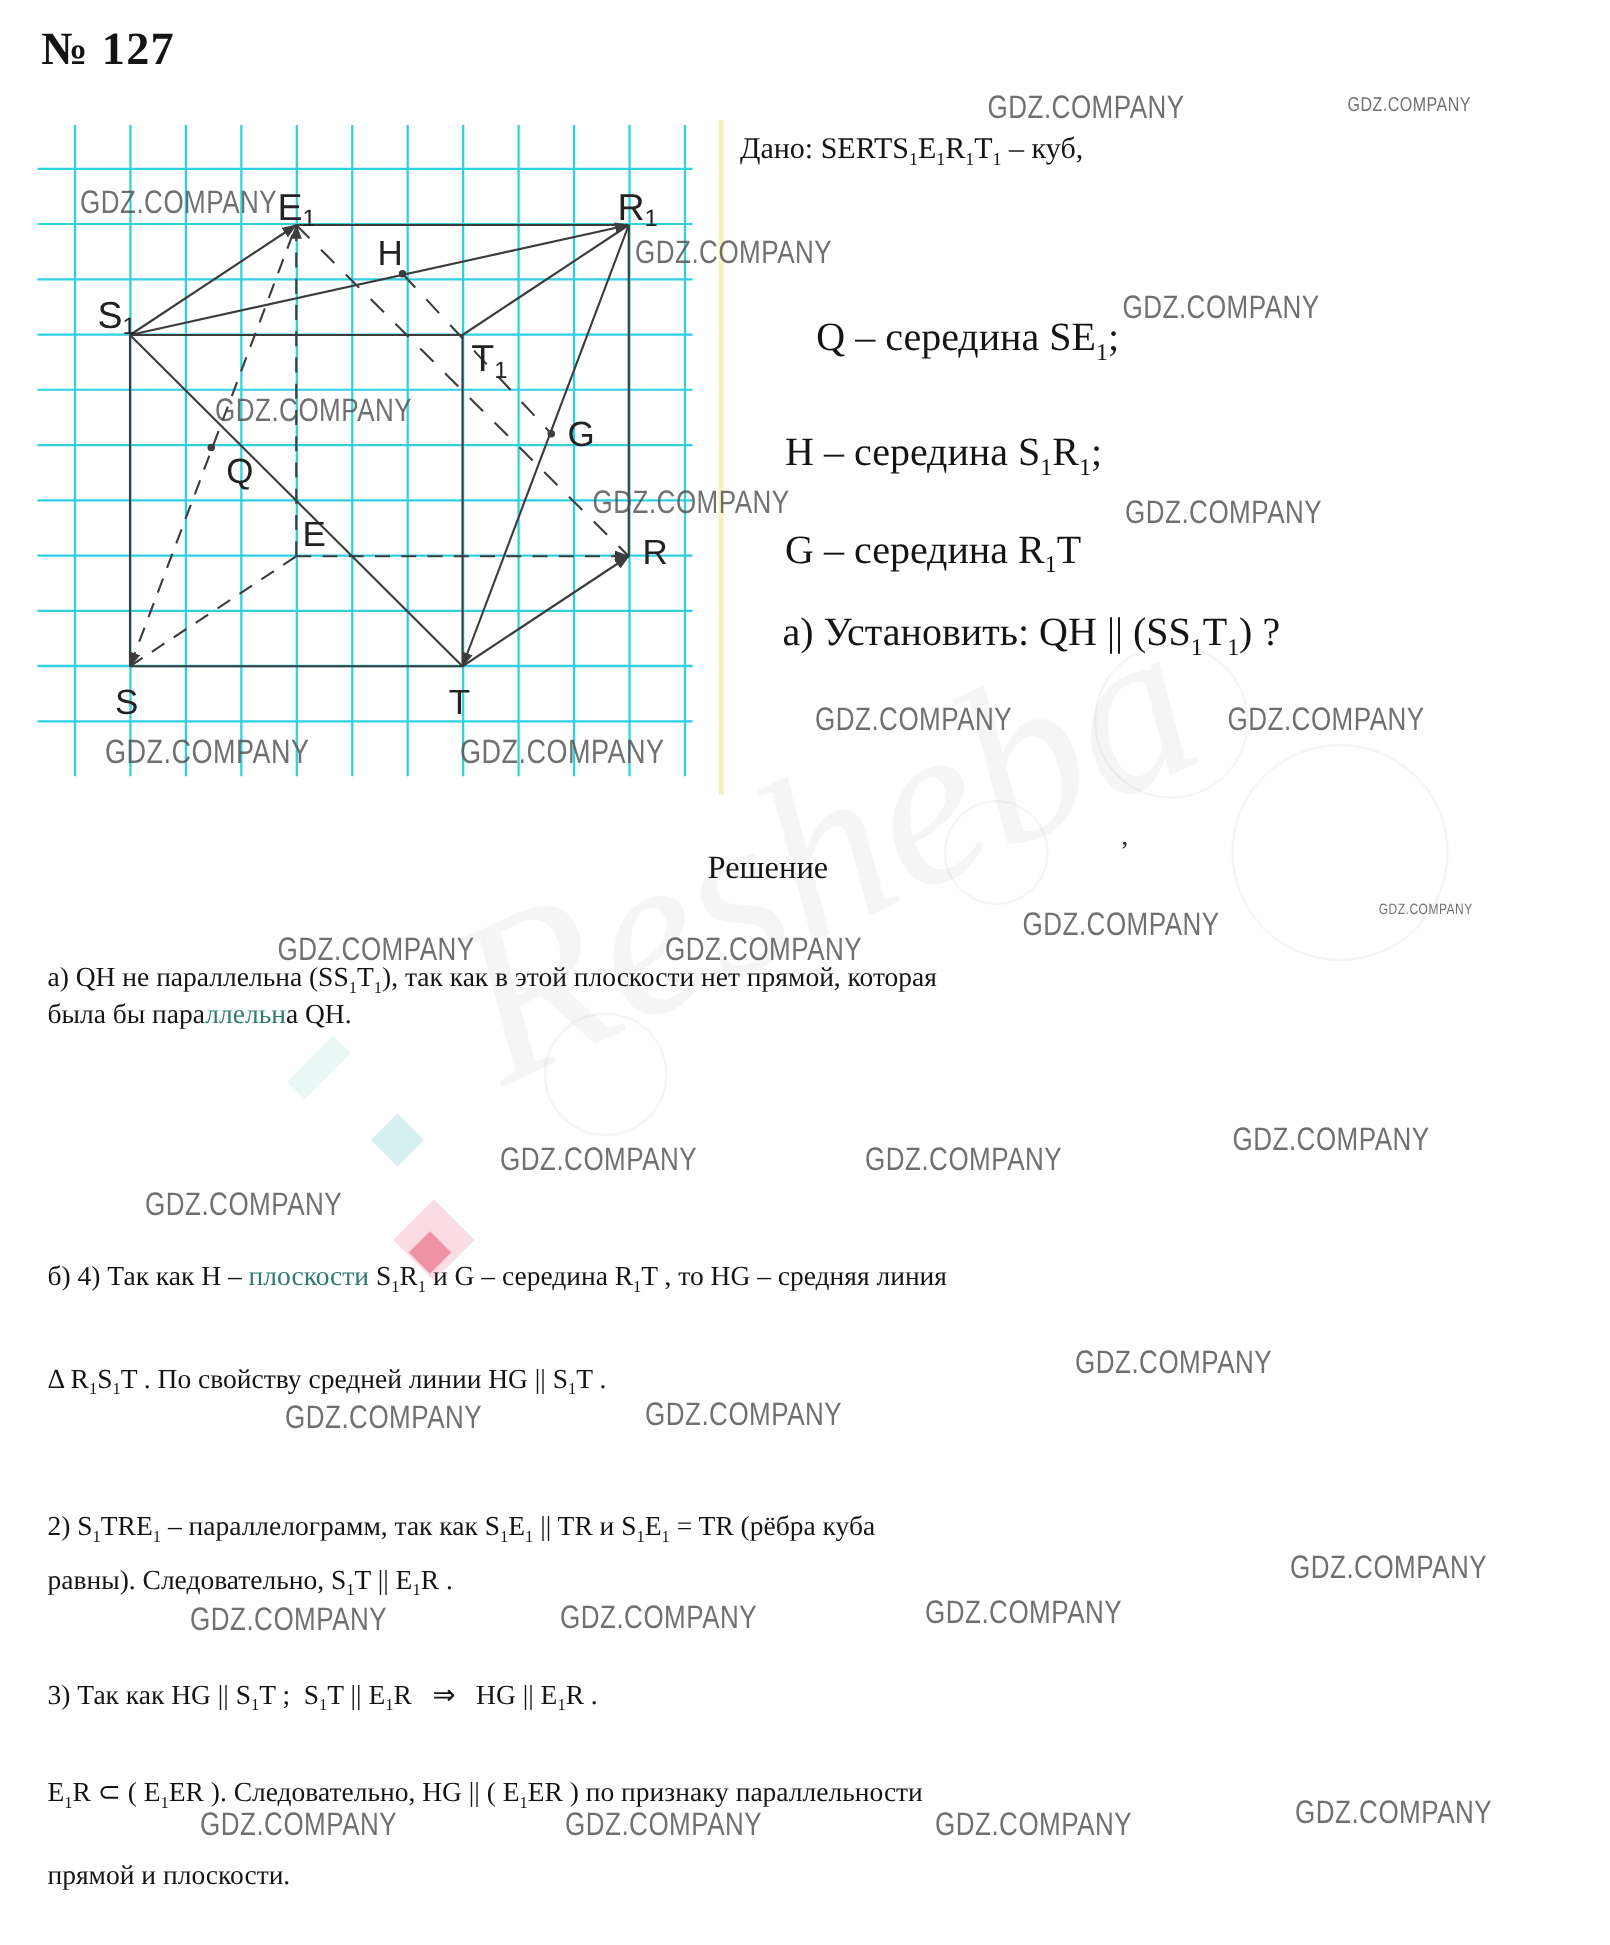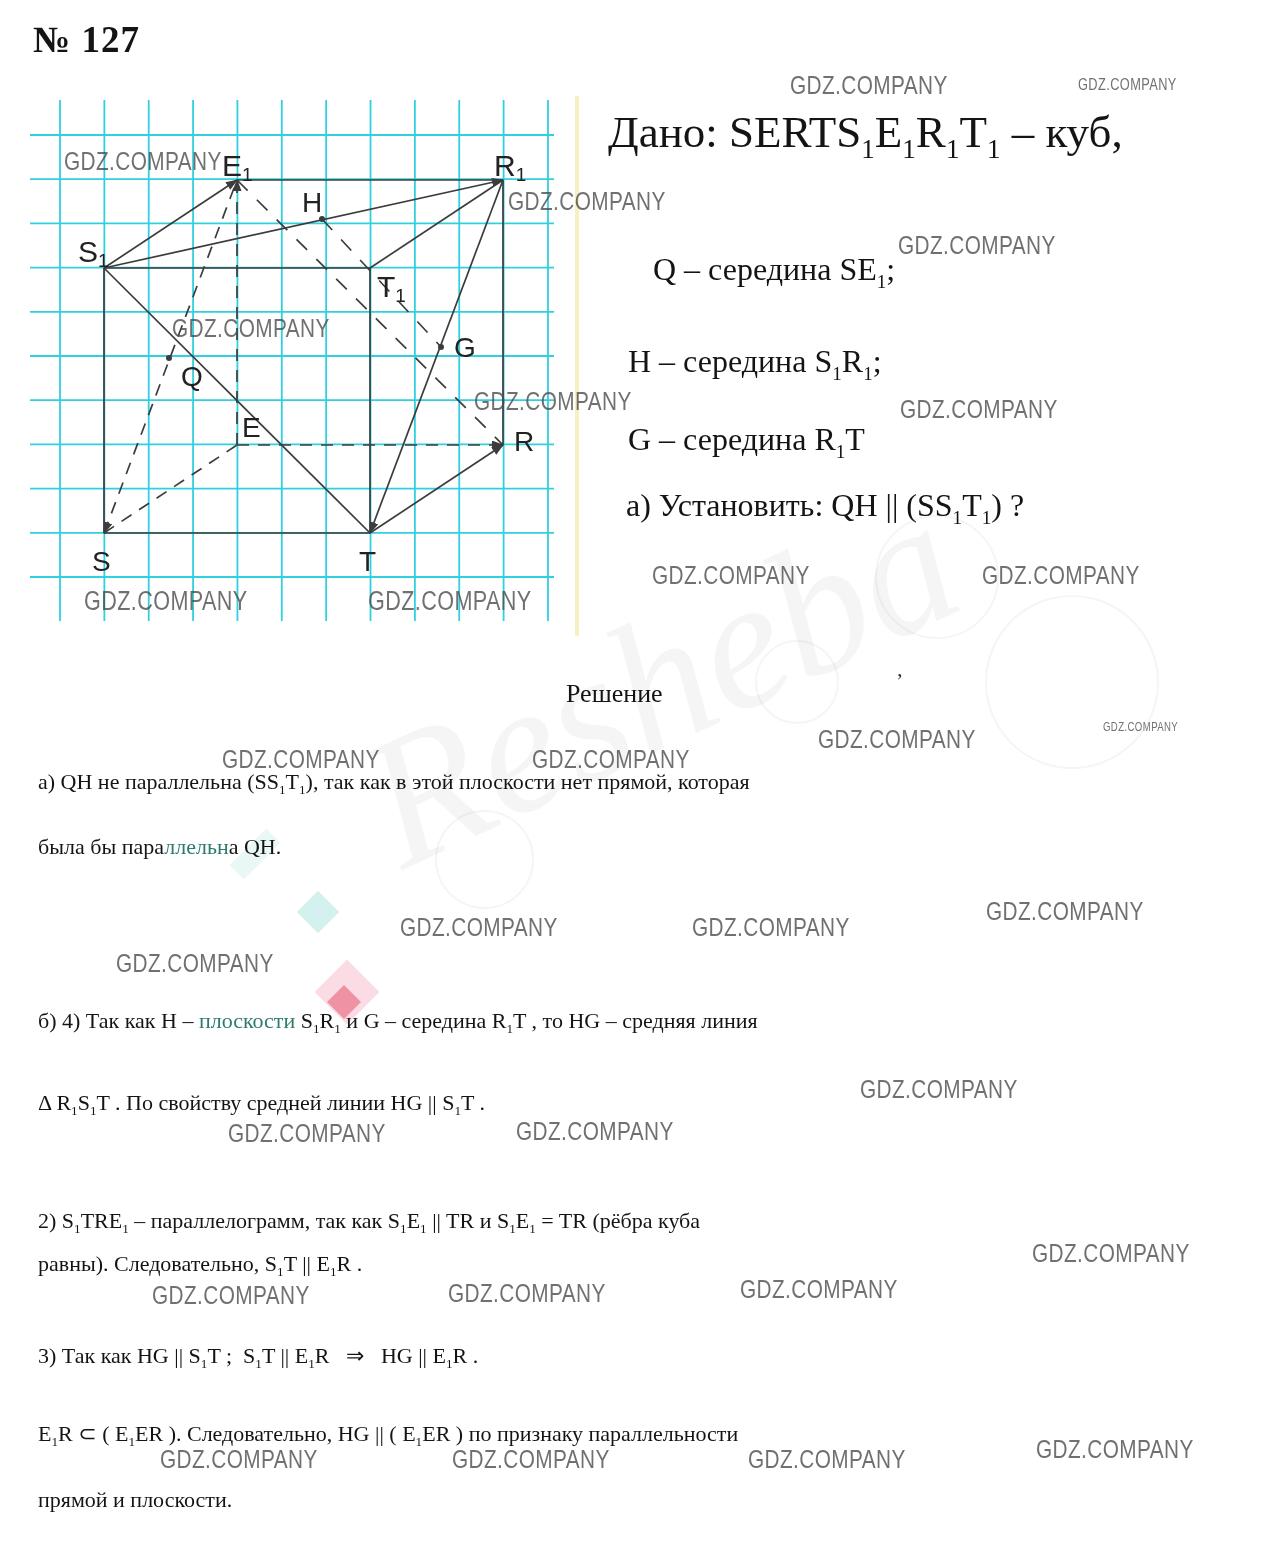--- a/index.html
+++ b/index.html
@@ -2,21 +2,21 @@
 <html><head>
 <meta charset="utf-8">
 <style>
   html,body{margin:0;padding:0;background:#fff;}
   #page{position:relative;width:1288px;height:1556px;background:#ffffff;overflow:hidden;
         font-family:"Liberation Serif",serif;color:#141414;}
   
   .abs{position:absolute;white-space:pre;}
   #prob-num{left:33px;top:18px;font-size:37px;font-weight:bold;letter-spacing:1px;}
   .given{font-size:32px;}
-  #given1{left:608px;top:106px;font-size:45px;}
+  #given1{left:592px;top:106px;font-size:24px;}
   #given2{left:641px;top:251px;margin-left:12px;}
   #given3{left:628px;top:343px;}
   #given4{left:628px;top:421px;}
   #taskA{left:626px;top:487px;}
   #taskB{left:626px;top:583px;}
   #sol-title{left:566px;top:679px;font-size:26px;}
   #sol-tick{left:896px;top:668px;font-size:22px;color:#333;}
   .sol-line{position:absolute;font-size:22px;white-space:pre;}
   .teal{color:#2f7a6f;}
   sub{font-size:0.6em;vertical-align:-0.4em;line-height:0;}
@@ -119,21 +119,21 @@
 <div class="abs math" id="given1">Дано: SERTS<sub>1</sub>E<sub>1</sub>R<sub>1</sub>T<sub>1</sub> – куб,</div>
 <div class="abs given math" id="given2">Q – середина SE<sub>1</sub>;</div>
 <div class="abs given math" id="given3">H – середина S<sub>1</sub>R<sub>1</sub>;</div>
 <div class="abs given math" id="given4">G – середина R<sub>1</sub>T</div>
 <div class="abs given math" id="taskA">а) Установить: QH || (SS<sub>1</sub>T<sub>1</sub>) ?</div>
 <div class="abs" id="sol-title">Решение</div>
 <div class="abs" id="sol-tick">’</div>
 
 <div id="sol-lines">
       <div class="sol-line math" style="left: 38px; top: 769px;"><span>а) QH не параллельна (SS<sub>1</sub>T<sub>1</sub>), так как в этой плоскости нет прямой, которая</span></div>
-      <div class="sol-line math" style="left: 38px; top: 834px;"><span>была бы пара</span><span class="teal">ллельн</span><span>а QH.</span></div>
+      <div class="sol-line math" style="left: 38px; top: 798px;"><span>была бы пара</span><span class="teal">ллельн</span><span>а QH.</span></div>
       <div class="sol-line math" style="left: 38px; top: 1008px;"><span>б) 4) Так как H – </span><span class="teal">плоскости</span><span> S<sub>1</sub>R<sub>1</sub> и G – середина R<sub>1</sub>T , то HG – средняя линия</span></div>
       <div class="sol-line math" style="left: 38px; top: 1090px;"><span>Δ R<sub>1</sub>S<sub>1</sub>T . По свойству средней линии HG || S<sub>1</sub>T .</span></div>
       <div class="sol-line math" style="left: 38px; top: 1208px;"><span>2) S<sub>1</sub>TRE<sub>1</sub> – параллелограмм, так как S<sub>1</sub>E<sub>1</sub> || TR и S<sub>1</sub>E<sub>1</sub> = TR (рёбра куба</span></div>
       <div class="sol-line math" style="left: 38px; top: 1251px;"><span>равны). Следовательно, S<sub>1</sub>T || E<sub>1</sub>R .</span></div>
       <div class="sol-line math" style="left: 38px; top: 1343px;"><span>3) Так как HG || S<sub>1</sub>T ;  S<sub>1</sub>T || E<sub>1</sub>R   ⇒   HG || E<sub>1</sub>R .</span></div>
       <div class="sol-line math" style="left: 38px; top: 1421px;"><span>E<sub>1</sub>R ⊂ ( E<sub>1</sub>ER ). Следовательно, HG || ( E<sub>1</sub>ER ) по признаку параллельности</span></div>
       <div class="sol-line math" style="left: 38px; top: 1487px;"><span>прямой и плоскости.</span></div>
     </div>
 
 <div id="wm-layer">

